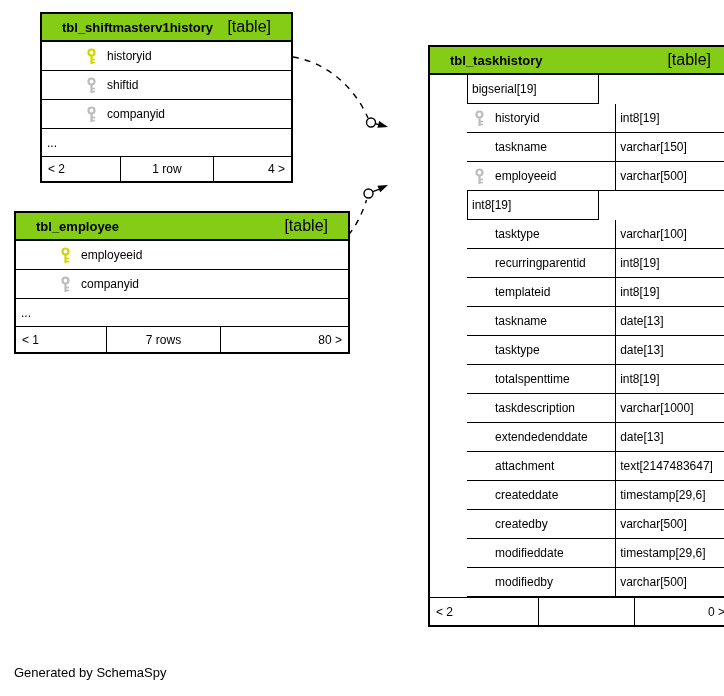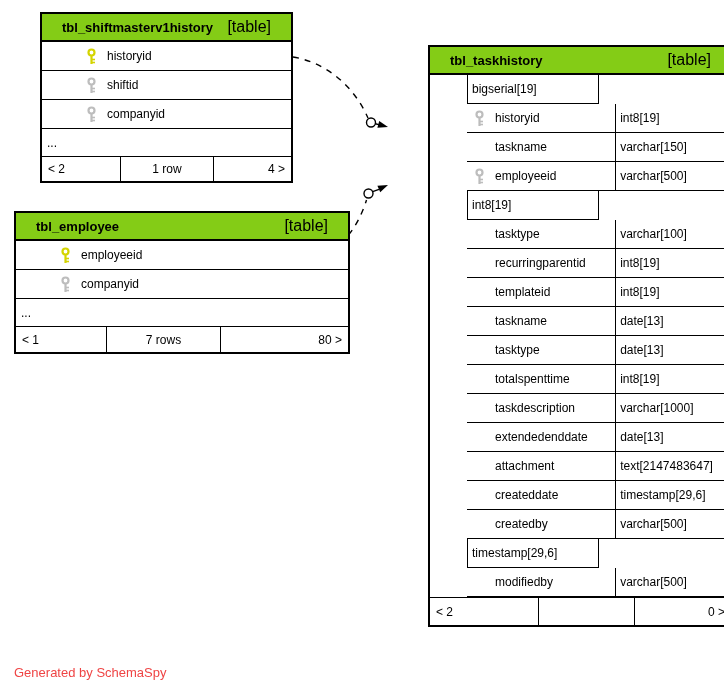--- a/index.html
+++ b/index.html
@@ -41,21 +41,21 @@
   .t2 .tbl-footer { height:25px; }
   .t3 .tbl-footer { height:28px; border-top:1px solid #000; }
   .fc { display:flex; align-items:center; box-sizing:border-box; }
   .fc-left  { padding-left:6px; }
   .fc-mid   { border-left:1px solid #000; justify-content:center; }
   .fc-right { border-left:1px solid #000; justify-content:flex-end; padding-right:6px; flex:1; }
   .t1 .fc-left{ width:78px; }  .t1 .fc-mid{ width:93px; }
   .t2 .fc-left{ width:90px; }  .t2 .fc-mid{ width:114px; }
   .t3 .fc-left{ width:108px; } .t3 .fc-mid{ width:96px; }
 
-  .credit { position:absolute; left:14px; top:665px; font-size:13px; color:#ef4444; }
+  .credit { position:absolute; left:14px; top:665px; font-size:13px; color:#000000; }
 </style>
 </head>
 <body>
 
 <div class="canvas">
 
   <svg class="edges" width="724" height="696" viewBox="0 0 724 696" xmlns="http://www.w3.org/2000/svg">
     <g>
       <path d="M 293 57 C 324 62 353 84 368 118" fill="none" stroke="#000" stroke-width="1.4" stroke-dasharray="6 6"></path>
       <circle cx="371" cy="122.5" r="4.5" fill="#fff" stroke="#000" stroke-width="1.4"></circle>
@@ -282,20 +282,24 @@
       </div>
       <div class="row">
         <span class="cell-name">
           <span class="key-cell"></span>
           <span class="col-name">createdby</span>
         </span>
         <span class="cell-type">varchar[500]</span>
         <span class="cell-strip"></span>
       </div>
       <div class="row">
+        <span class="cell-name">
+          <span class="key-cell"></span>
+          <span class="col-name">modifieddate</span>
+        </span>
         <span class="cell-type">timestamp[29,6]</span>
         <span class="cell-strip"></span>
       </div>
       <div class="row">
         <span class="cell-name">
           <span class="key-cell"></span>
           <span class="col-name">modifiedby</span>
         </span>
         <span class="cell-type">varchar[500]</span>
         <span class="cell-strip"></span>

